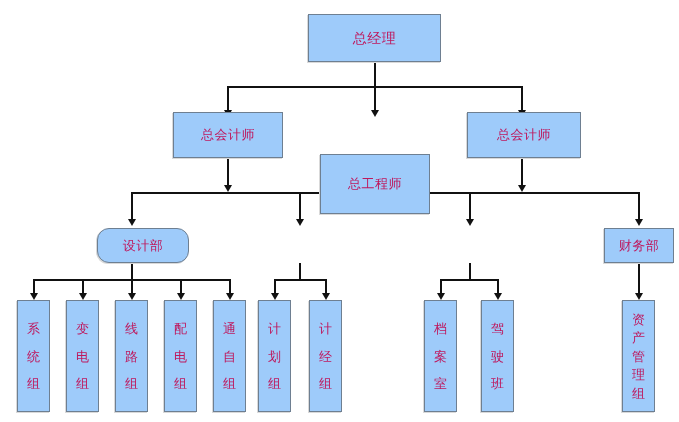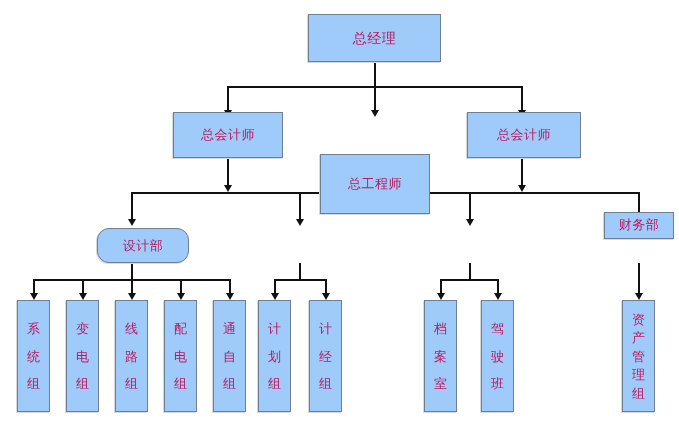--- a/index.html
+++ b/index.html
@@ -131,21 +131,21 @@
   <div class="vline" style="left:638px; top:263px; height:32px;"></div>
   <div class="arrow" style="left:635px; top:293px;"></div>
 
   <div class="node level1" style="left:308px; top:14px; width:133px; height:48px;">总经理</div>
 
   <div class="node level2" style="left:173px; top:112px; width:110px; height:46px;">总会计师</div>
   <div class="node level2" style="left:320px; top:112px; width:110px; height:60px;margin-top:42px;">总工程师</div>
   <div class="node level2" style="left:467px; top:112px; width:114px; height:46px;">总会计师</div>
 
   <div class="node level3" style="left:97px; top:228px; width:92px; height:35px;border-radius:12px;">设计部</div>
-  <div class="node level3" style="left:604px; top:212px; width:70px; height:27px;font-family:Liberation Mono, monospace;">财务部</div>
+  <div class="node level3" style="left:604px; top:228px; width:70px; height:35px;">财务部</div>
 
   <div class="node vertical" style="left:17px; top:300px; width:33px; height:112px;">
     <span class="vchar">系</span>
     <span class="vchar">统</span>
     <span class="vchar">组</span>
   </div>
 
   <div class="node vertical" style="left:66px; top:300px; width:33px; height:112px;">
     <span class="vchar">变</span>
     <span class="vchar">电</span>

